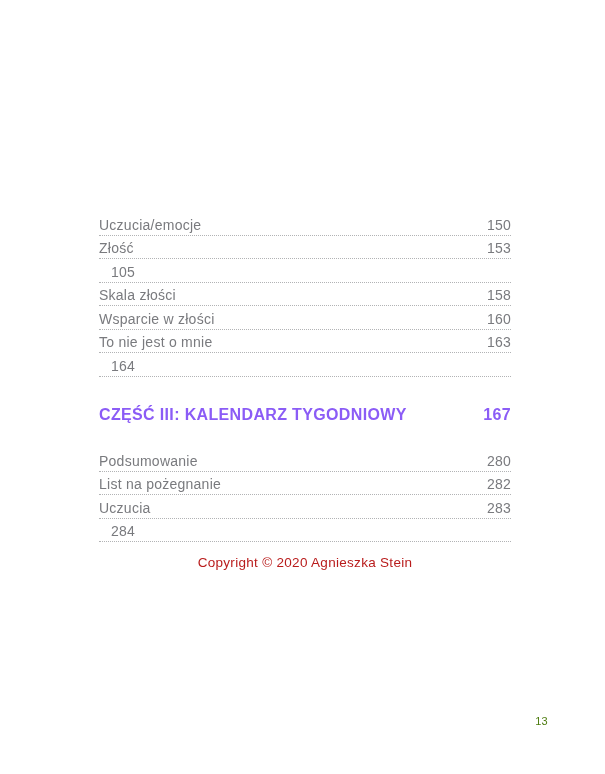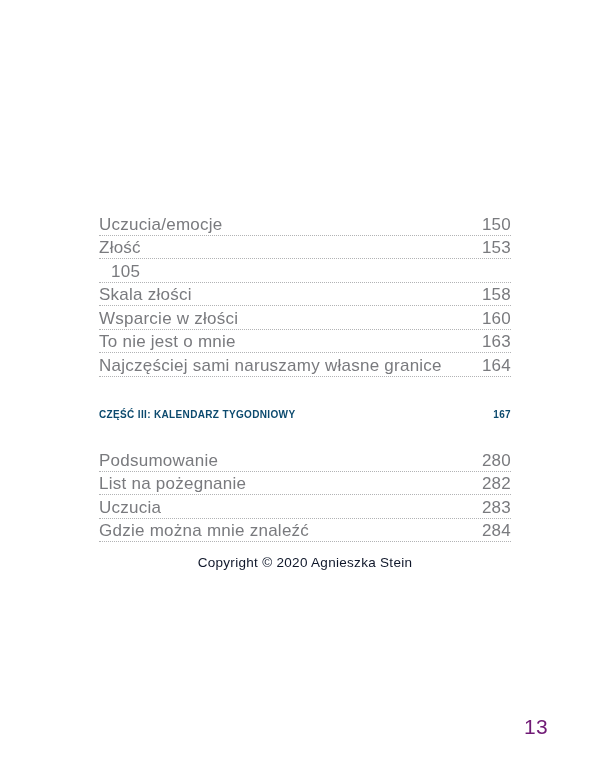--- a/index.html
+++ b/index.html
@@ -22,60 +22,60 @@
     width: 412px;
   }
   .toc-row {
     box-sizing: border-box;
     height: 23.5px;
     display: flex;
     justify-content: space-between;
     align-items: flex-end;
     padding-bottom: 3px;
     border-bottom: 1px dotted #b2b3b5;
-    font-size: 17px;
+    font-size: 14px;
     line-height: 14px;
     letter-spacing: 0.25px;
     color: #797a7e;
   }
   .toc-row .toc-page {
     white-space: nowrap;
     padding-left: 12px;
   }
   .toc-header {
     box-sizing: border-box;
     height: 23.5px;
     margin-top: 24.5px;
     display: flex;
     justify-content: space-between;
     align-items: flex-end;
     padding-bottom: 3px;
-    font-size: 10px;
+    font-size: 16px;
     line-height: 14px;
     font-weight: bold;
     letter-spacing: 0.35px;
-    color: #0c4a6e;
+    color: #8b5cf6;
   }
   .toc-group-b { margin-top: 21px; }
   .toc-group-c { margin-top: 23.5px; }
   .footer {
     margin-top: 13px;
     text-align: center;
     font-size: 13.5px;
     line-height: 16.5px;
     letter-spacing: 0.3px;
-    color: #0f172a;
+    color: #b91c1c;
   }
   .page-number {
     position: absolute;
     top: 715px;
     right: 57px;
-    font-size: 21px;
+    font-size: 11px;
     letter-spacing: 0.3px;
-    color: #701a75;
+    color: #4d7c0f;
   }
 </style>
 </head>
 <body>
 
 <div class="page">
   <div class="toc">
 
     <div class="toc-group toc-group-a">
         <div class="toc-row">
@@ -95,21 +95,20 @@
         </div>
         <div class="toc-row">
           <span class="toc-label">Wsparcie w złości</span>
           <span class="toc-page">160</span>
         </div>
         <div class="toc-row">
           <span class="toc-label">To nie jest o mnie</span>
           <span class="toc-page">163</span>
         </div>
         <div class="toc-row">
-          <span class="toc-label">Najczęściej sami naruszamy własne granice</span>
           <span class="toc-page">164</span>
         </div>
       </div>
 
     <div class="toc-header">
       <span>CZĘŚĆ III: KALENDARZ TYGODNIOWY</span>
       <span>167</span>
     </div>
 
     <div class="toc-group toc-group-b">
@@ -122,21 +121,20 @@
         </div>
         <div class="toc-row">
           <span class="toc-label">List na pożegnanie</span>
           <span class="toc-page">282</span>
         </div>
         <div class="toc-row">
           <span class="toc-label">Uczucia</span>
           <span class="toc-page">283</span>
         </div>
         <div class="toc-row">
-          <span class="toc-label">Gdzie można mnie znaleźć</span>
           <span class="toc-page">284</span>
         </div>
       </div>
 
     <div class="footer">
       <div>Copyright © 2020 Agnieszka Stein</div>
     </div>
 
   </div>
 

